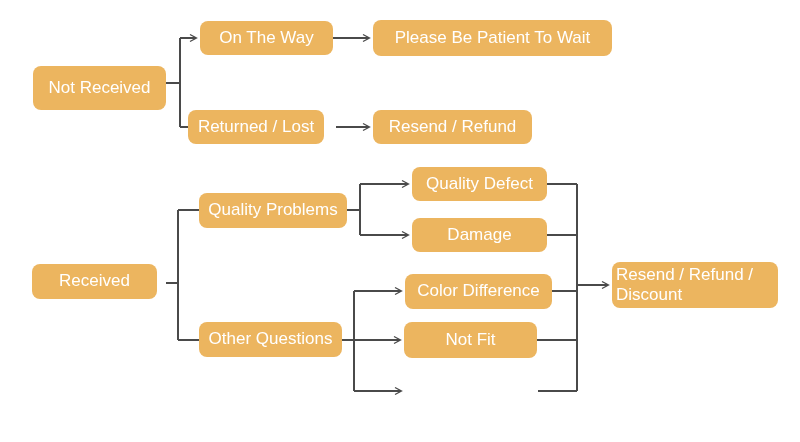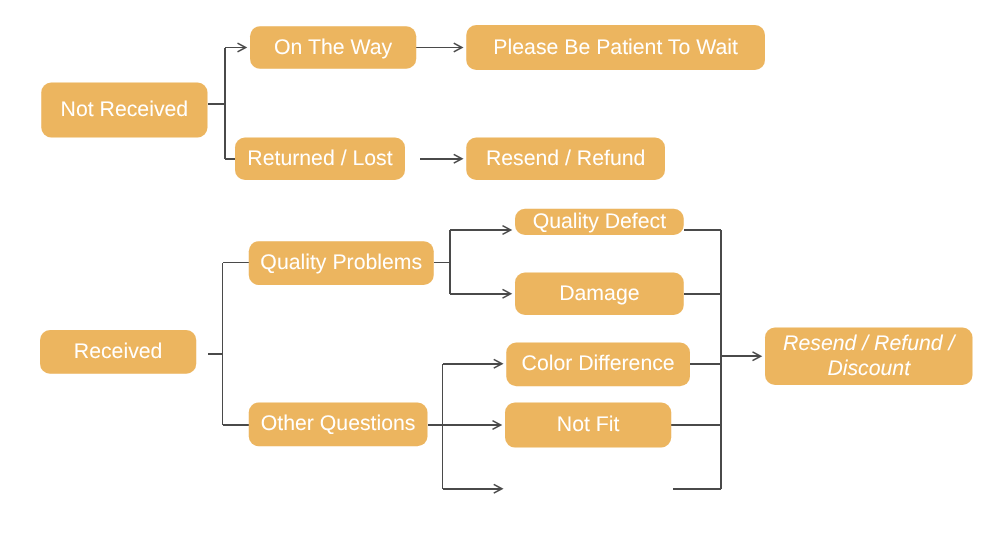--- a/index.html
+++ b/index.html
@@ -19,26 +19,25 @@
   .edges-svg{position:absolute;left:0;top:0;width:800px;height:442px;}
   .edges-svg line, .edges-svg path{stroke:var(--connector);}
   .node{
     position:absolute;
     display:flex;align-items:center;justify-content:center;
     background:var(--node-fill);
     color:var(--node-text);
     border-radius:8px;
     font-size:17px;
     line-height:1.18;
-    text-align:center;
     padding:0 4px;
     box-sizing:border-box;
     white-space:nowrap;
   }
-  .node.wrap{white-space:normal;font-style:italic;}
+  .node.wrap{white-space:normal;}
 </style>
 </head>
 <body>
 
 <div class="stage">
 
   <svg class="edges-svg" viewBox="0 0 800 442" fill="none" stroke-width="1.3" shape-rendering="crispEdges">
     <defs>
       <marker id="arrow" markerWidth="12" markerHeight="12" refX="8" refY="5" orient="auto" markerUnits="userSpaceOnUse">
         <path d="M2,1.5 L8.5,5 L2,8.5" fill="none" stroke="#4A4A4A" stroke-width="1.3" shape-rendering="auto"></path>
@@ -84,21 +83,21 @@
   <div class="node" style="left:373px;top:20px;width:239px;height:36px">Please Be Patient To Wait</div>
 
   <div class="node" style="left:188px;top:110px;width:136px;height:34px">Returned / Lost</div>
 
   <div class="node" style="left:373px;top:110px;width:159px;height:34px">Resend / Refund</div>
 
   <div class="node" style="left:32px;top:264px;width:125px;height:35px">Received</div>
 
   <div class="node" style="left:199px;top:193px;width:148px;height:35px">Quality Problems</div>
 
-  <div class="node" style="left:412px;top:167px;width:135px;height:21px">Quality Defect</div>
+  <div class="node" style="left:412px;top:167px;width:135px;height:34px">Quality Defect</div>
 
   <div class="node" style="left:412px;top:218px;width:135px;height:34px">Damage</div>
 
   <div class="node" style="left:405px;top:274px;width:147px;height:35px">Color Difference</div>
 
   <div class="node" style="left:199px;top:322px;width:143px;height:35px">Other Questions</div>
 
   <div class="node" style="left:404px;top:322px;width:133px;height:36px">Not Fit</div>
 
 

